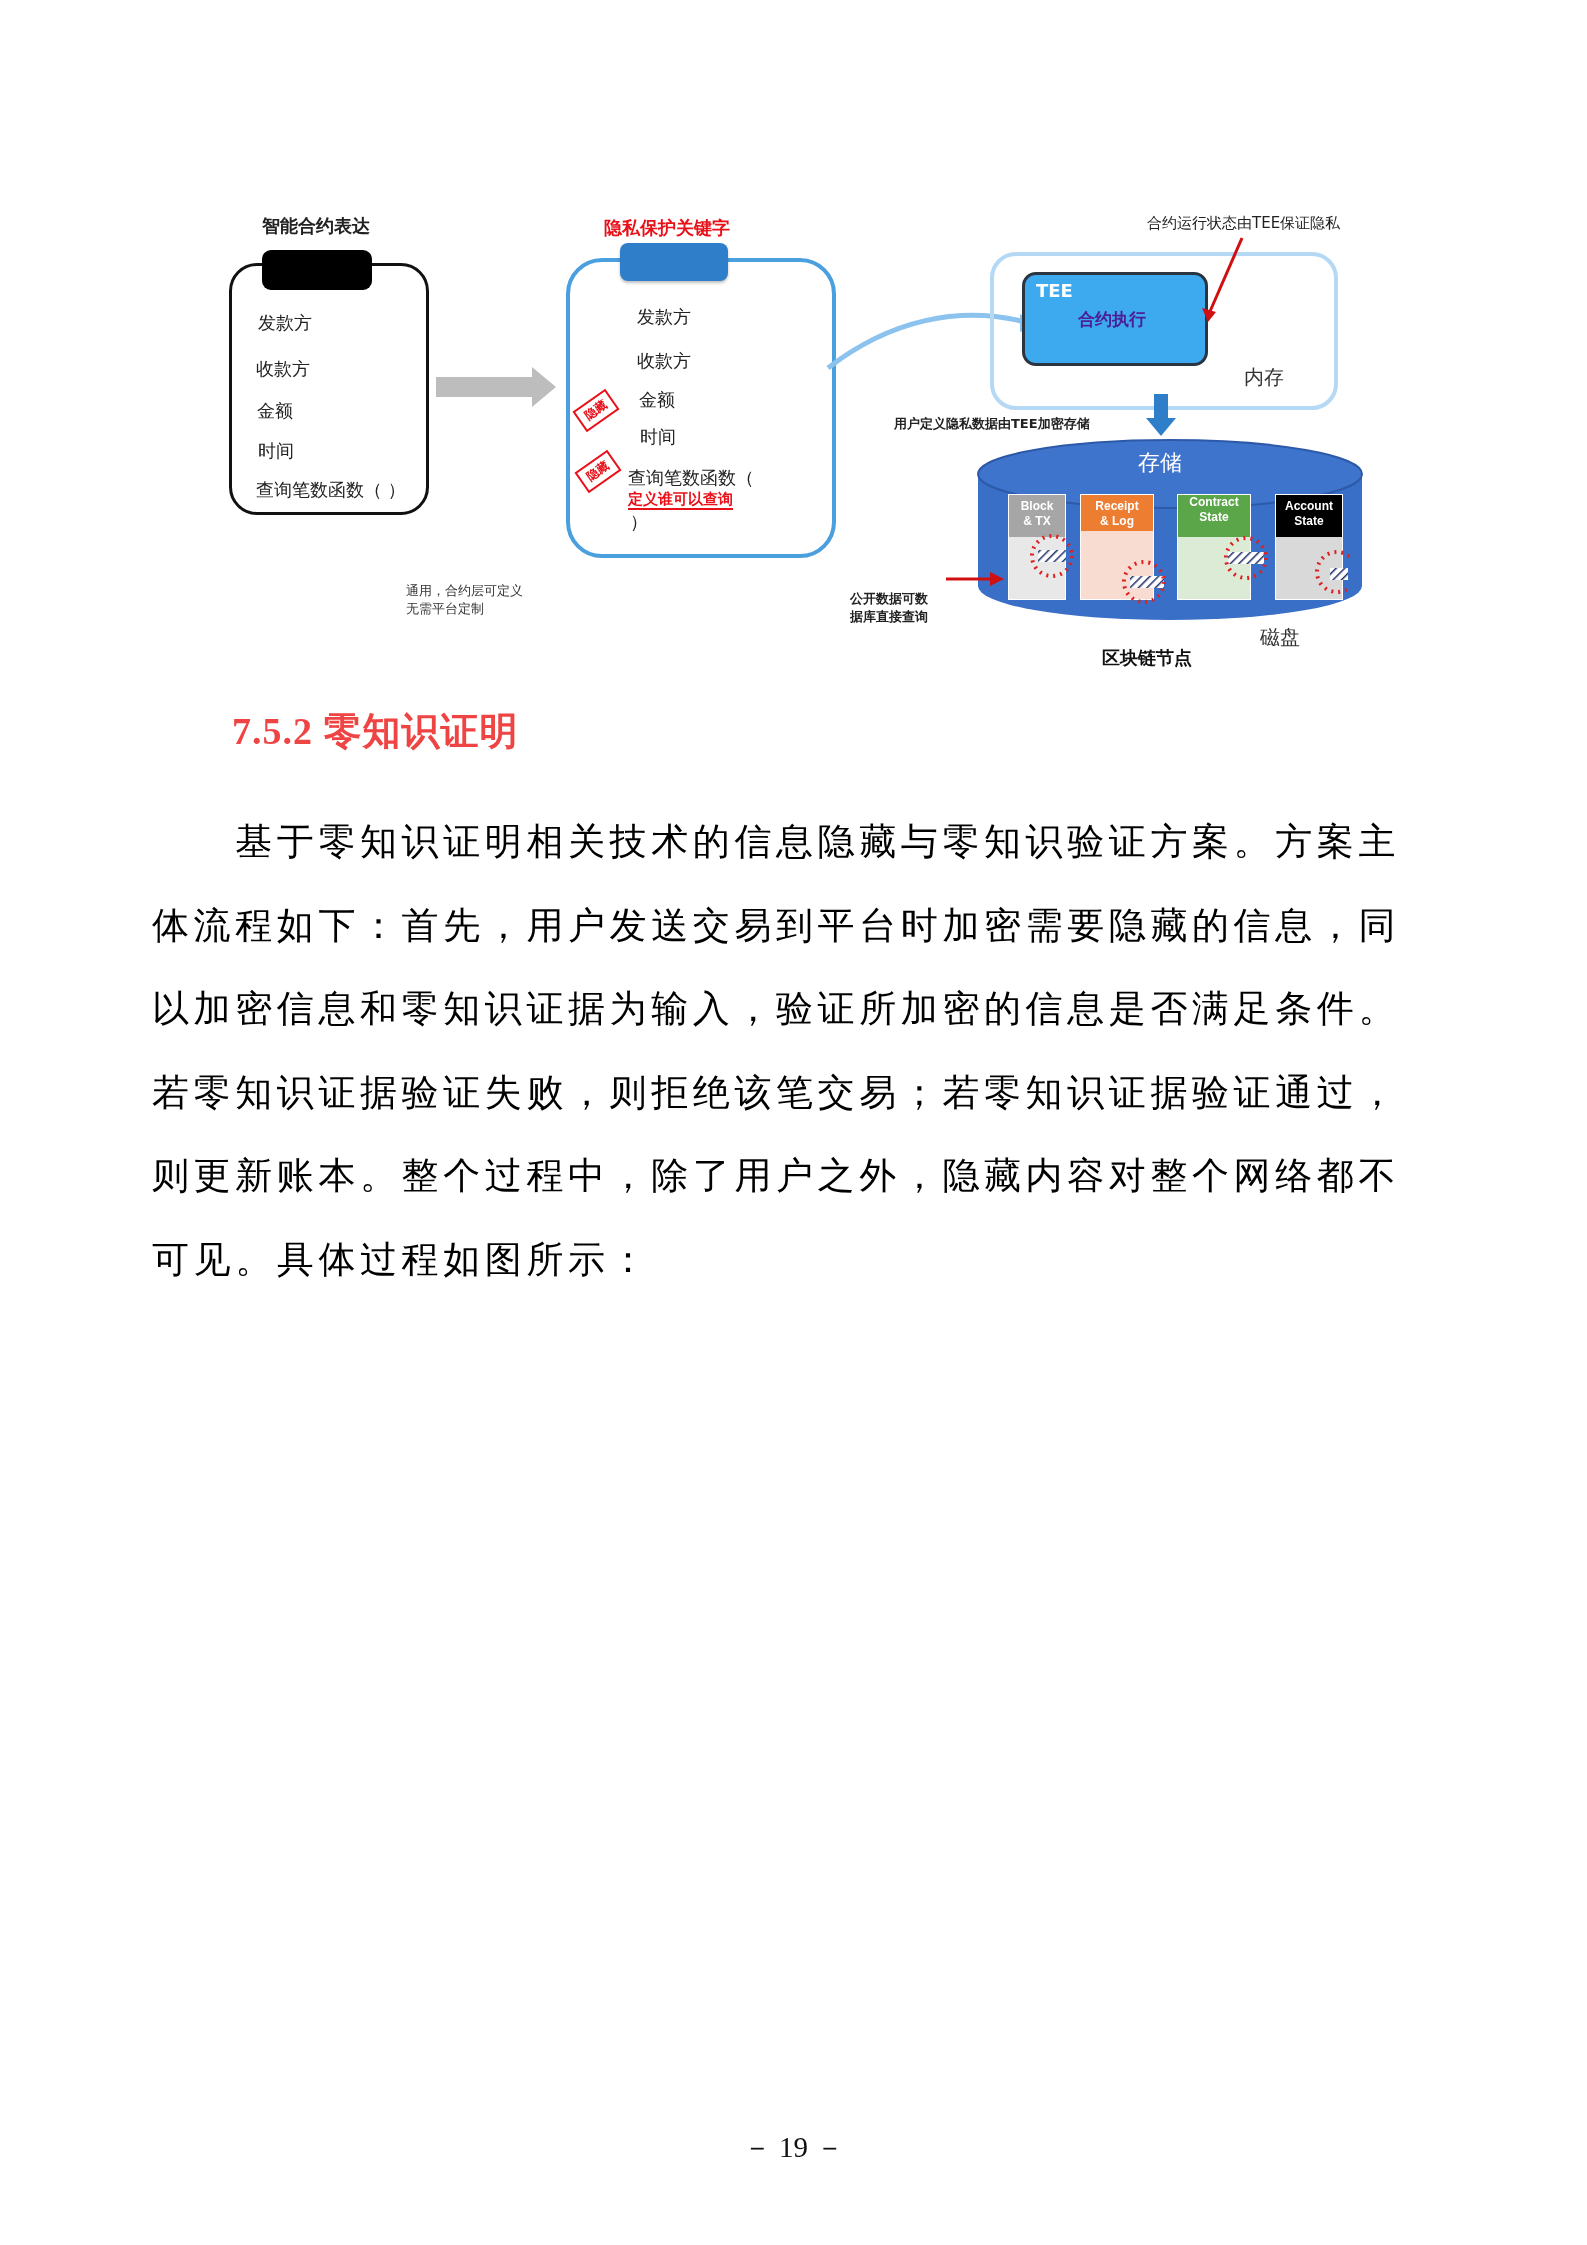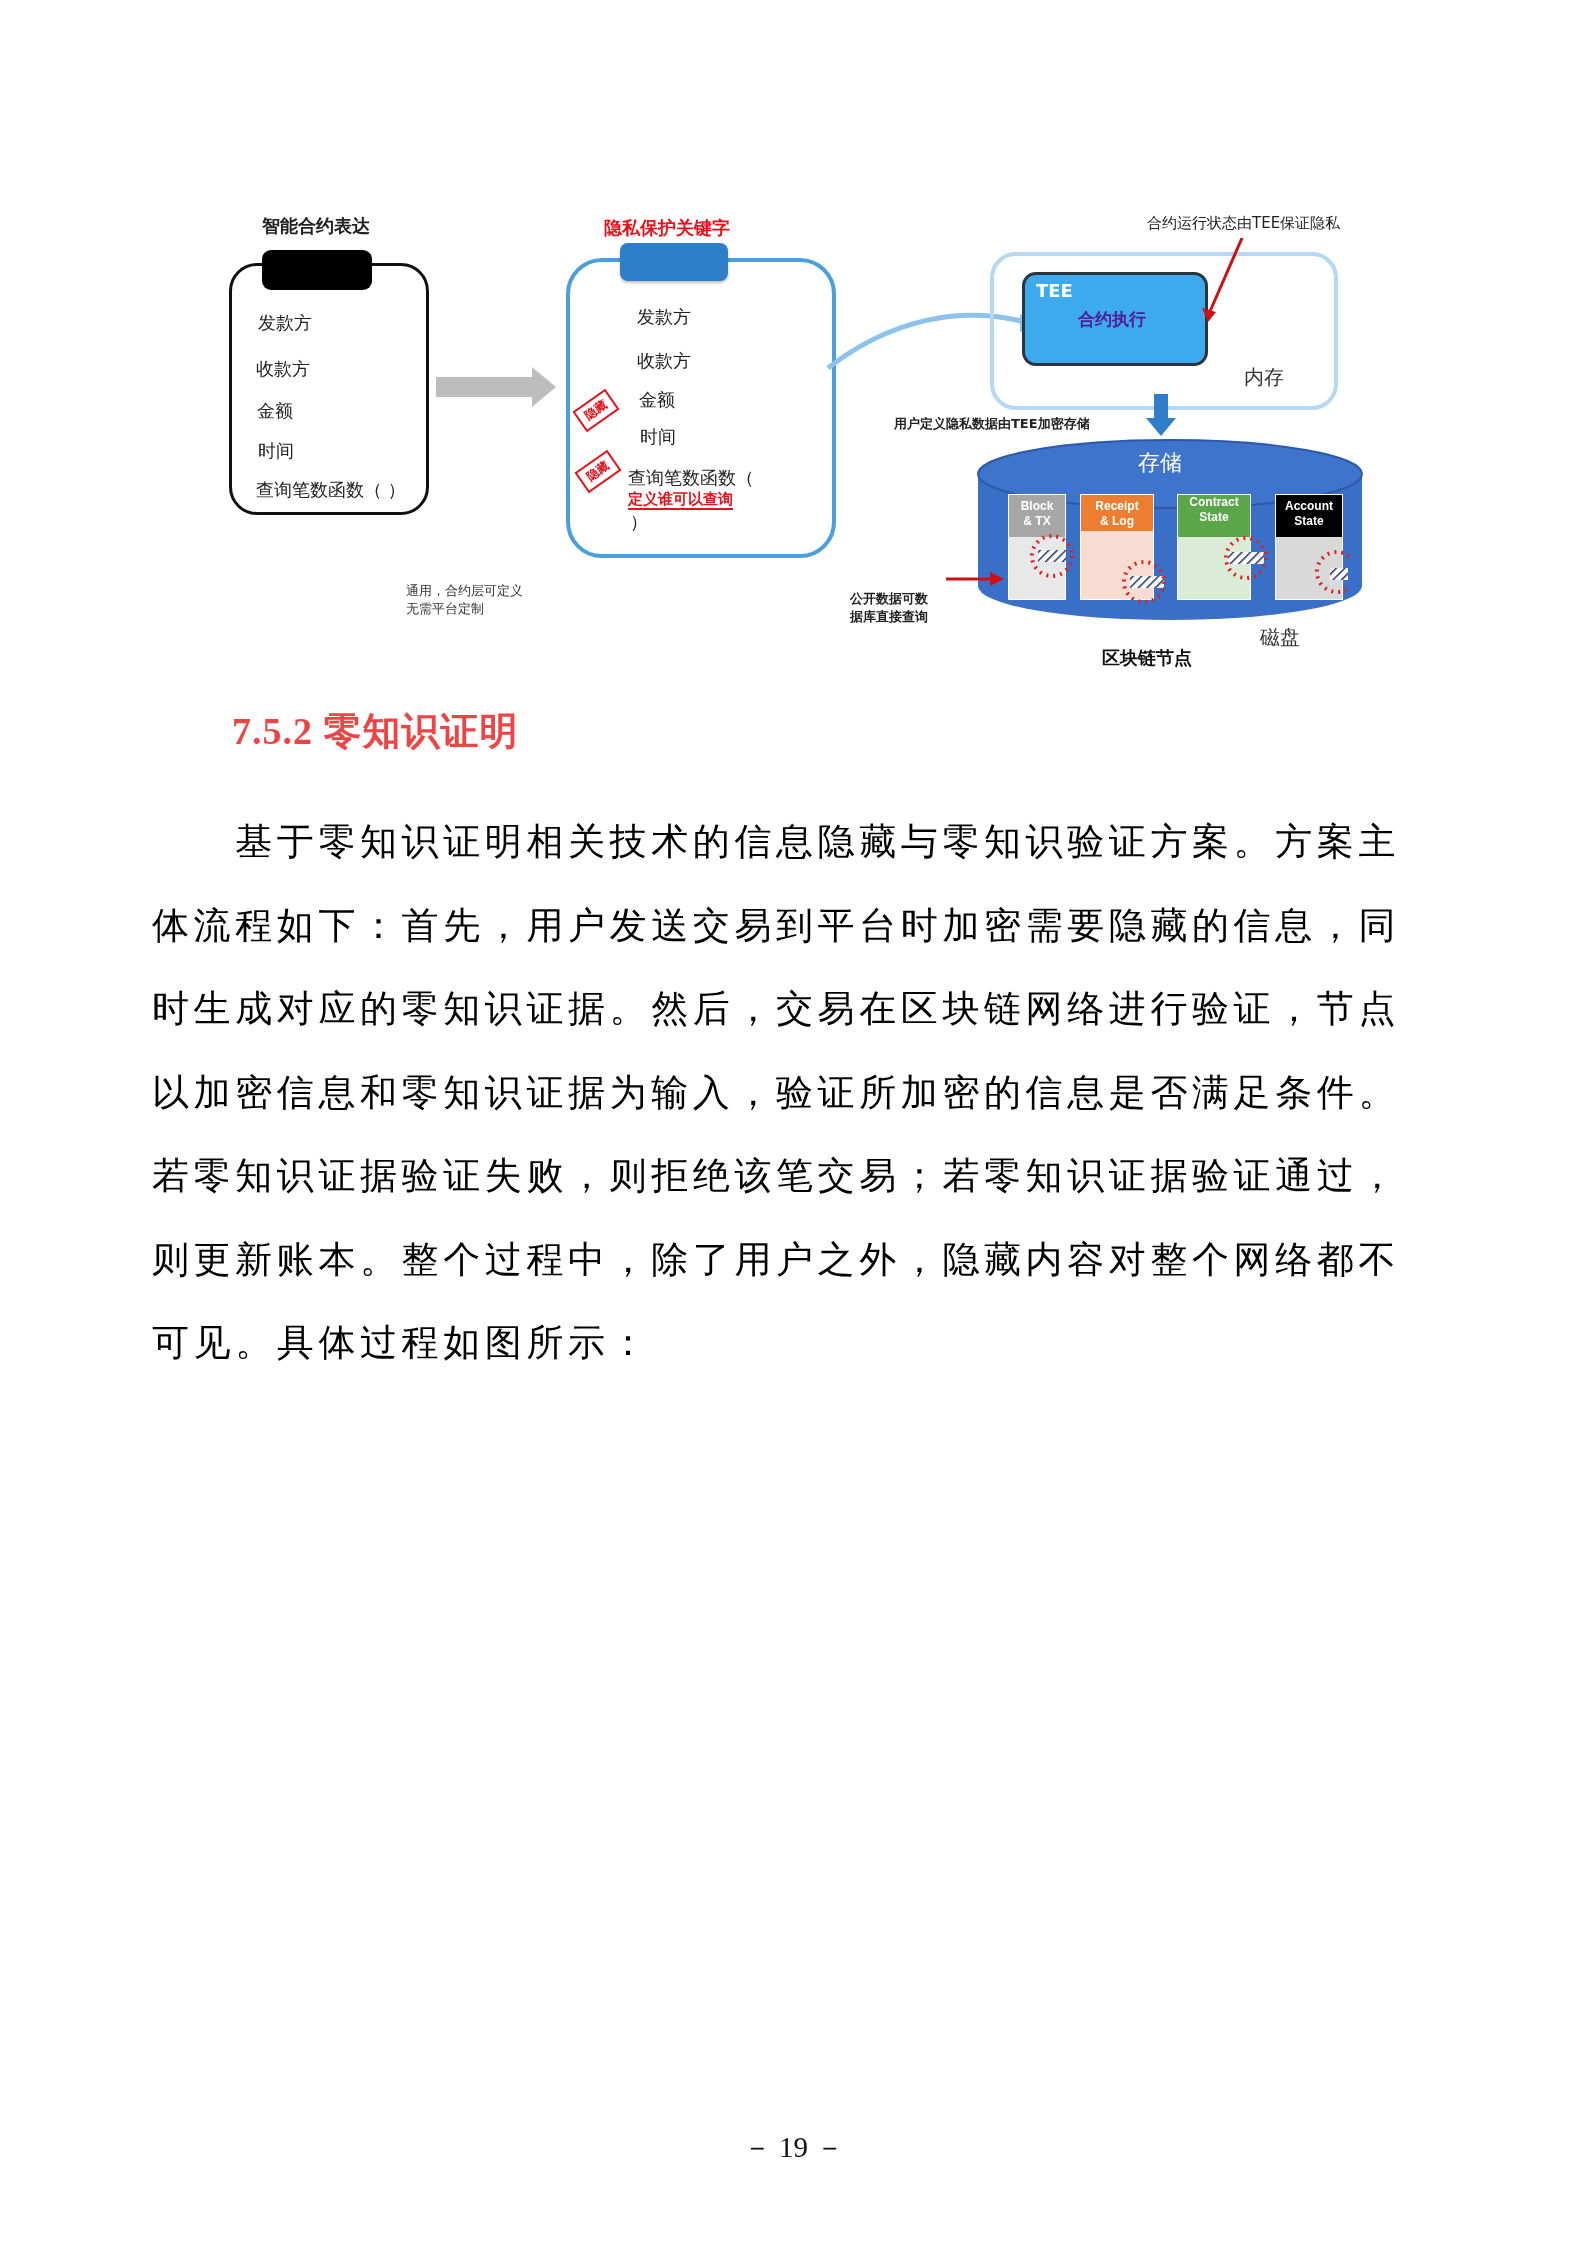--- a/index.html
+++ b/index.html
@@ -130,20 +130,19 @@
   </div>
   <div class="abs" style="left:1260px;top:624px;font-family:'DejaVu Serif',serif;font-size:20px;color:#333;">磁盘</div>
   <div class="abs diag-text" style="left:1102px;top:646px;font-size:18px;color:#111;">区块链节点</div>
 </div>
 
 <div class="abs heading">7.5.2  零知识证明</div>
 
 <div class="abs para">
   <span class="line">　　基于零知识证明相关技术的信息隐藏与零知识验证方案。方案主</span>
   <span class="line">体流程如下：首先，用户发送交易到平台时加密需要隐藏的信息，同</span>
-  <span class="line">时生成对应的零知识证据。然后，交易在区块链网络进行验证，节点</span>
   <span class="line">以加密信息和零知识证据为输入，验证所加密的信息是否满足条件。</span>
   <span class="line">若零知识证据验证失败，则拒绝该笔交易；若零知识证据验证通过，</span>
   <span class="line">则更新账本。整个过程中，除了用户之外，隐藏内容对整个网络都不</span>
   <span class="line">可见。具体过程如图所示：</span>
 </div>
 
 <div class="abs pagenum">－ 19 －</div>
 
 </body></html>

